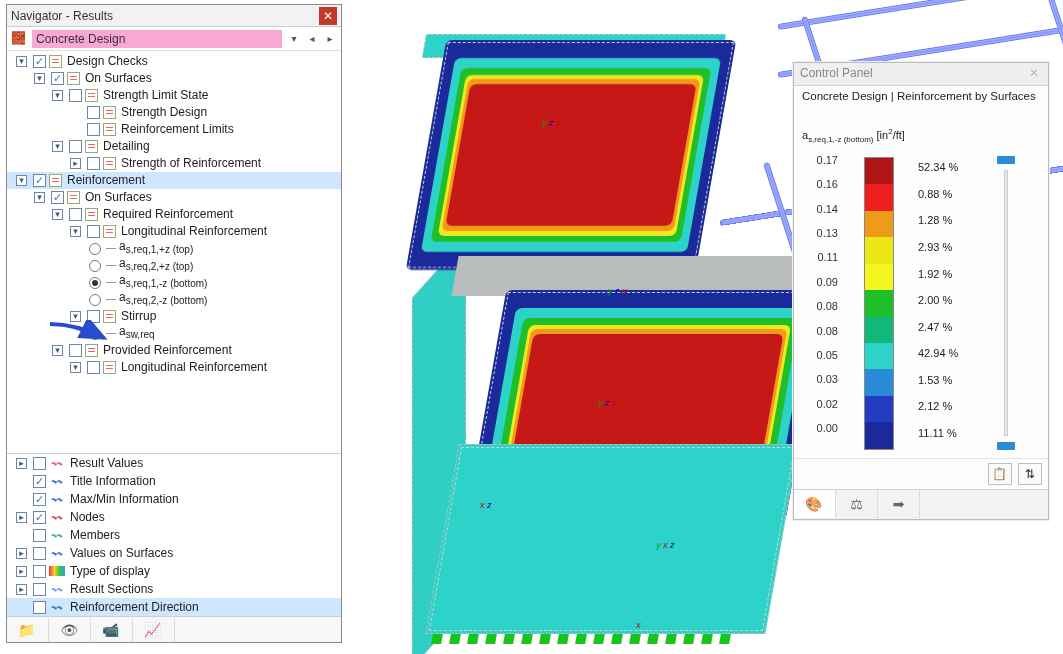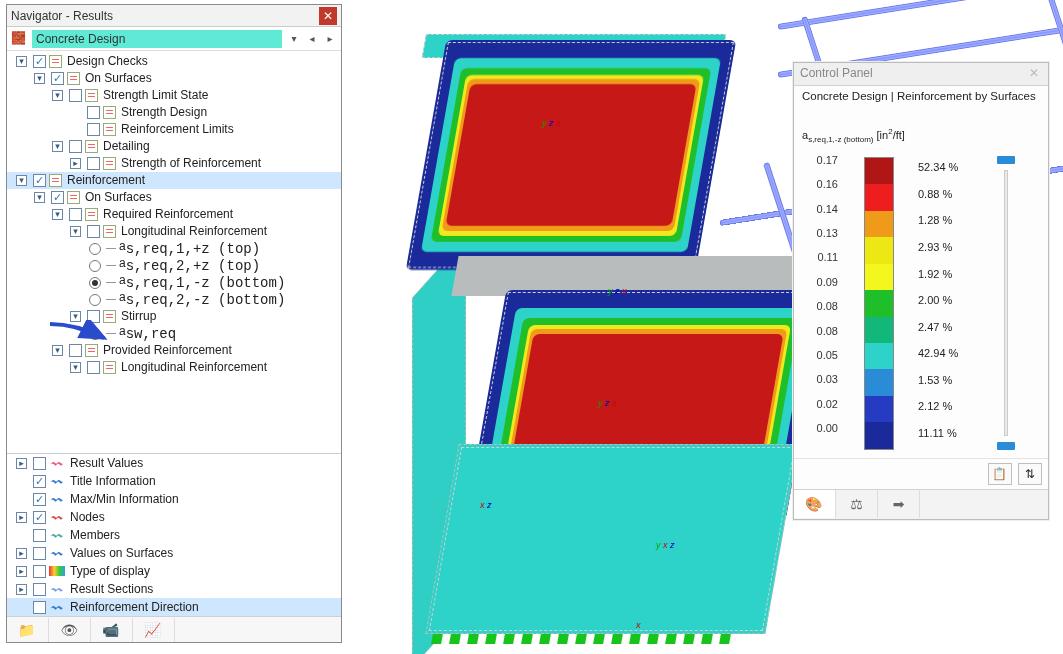--- a/index.html
+++ b/index.html
@@ -4,36 +4,36 @@
 <style>
 * { box-sizing: border-box; font-family: "Segoe UI", Tahoma, sans-serif; }
 body { margin:0; width:1063px; height:654px; background:#fff; position:relative; overflow:hidden; font-size:12px; color:#222; }
 
 
 .nav { position:absolute; left:6px; top:4px; width:336px; border:1px solid #8a8a8a; background:#fff; }
 .nav-title { display:flex; align-items:center; background:#f2f2f2; border-bottom:1px solid #ccc; height:22px; padding:0 4px; }
 .nav-title .t { flex:1; font-size:12px; color:#333; }
 .nav-title .close { width:18px; height:18px; background:#c0392b; color:#fff; display:flex; align-items:center; justify-content:center; font-size:12px; cursor:pointer; }
 .nav-combo { display:flex; align-items:center; height:24px; border-bottom:1px solid #ddd; padding:2px 4px; gap:4px; }
-.nav-combo .field { flex:1; background:#5eead4; border:1px solid #fff; padding:2px 4px; color:#333; }
+.nav-combo .field { flex:1; background:#f9a8d4; border:1px solid #fff; padding:2px 4px; color:#333; }
 .nav-combo .arr { width:14px; text-align:center; color:#555; cursor:pointer; font-size:10px;}
 .icon16 { width:16px; height:16px; display:inline-block; }
 
 .tree { height:402px; overflow:hidden; padding:2px 0; }
 .row { display:flex; align-items:center; height:17px; line-height:17px; white-space:nowrap; }
 .row.sel { background:#cfe6ff; }
 .tog { width:11px; height:11px; border:1px solid #6b87a5; background:#fff; color:#3a5a7a; font-size:9px; line-height:9px; text-align:center; margin:0 3px; cursor:pointer; }
 .tog.empty { border:none; background:transparent; }
 .ck { width:13px; height:13px; border:1px solid #6b87a5; background:#fff; margin:0 3px; display:flex; align-items:center; justify-content:center; cursor:pointer; }
 .ck.on::after { content:"✓"; color:#2a7bbd; font-size:11px; line-height:11px; }
 .rad { width:12px; height:12px; border:1px solid #777; border-radius:50%; margin:0 4px; position:relative; cursor:pointer; }
 .rad.on::after { content:""; position:absolute; left:2px; top:2px; width:6px; height:6px; border-radius:50%; background:#333; }
 .dash { width:10px; height:1px; background:#999; margin:0 1px; }
 .lbl { padding-left:2px; font-size:12px; }
-.lbl .sub { font-size:14px; vertical-align:sub;font-family:Liberation Mono, monospace; }
+.lbl .sub { font-size:10px; vertical-align:sub; }
 
 
 .docic { width:13px; height:13px; border:1px solid #9a7; background:linear-gradient(#fff,#fff); position:relative; margin-right:3px; }
 .docic::after{content:""; position:absolute; left:2px; top:3px; width:7px; height:1px; background:#e66;}
 .docic::before{content:""; position:absolute; left:2px; top:6px; width:7px; height:1px; background:#e66;}
 
 .sect { border-top:1px solid #cfcfcf; }
 .sect .row { height:18px; }
 .rv-ic { width:16px; height:12px; margin-right:3px; display:inline-flex; align-items:center; justify-content:center; font-size:11px; }
 

